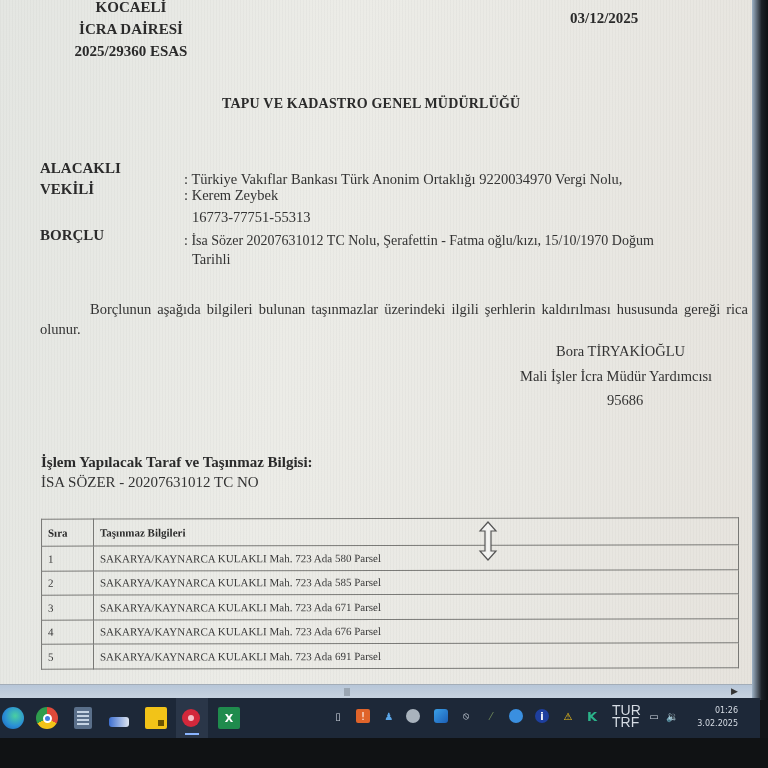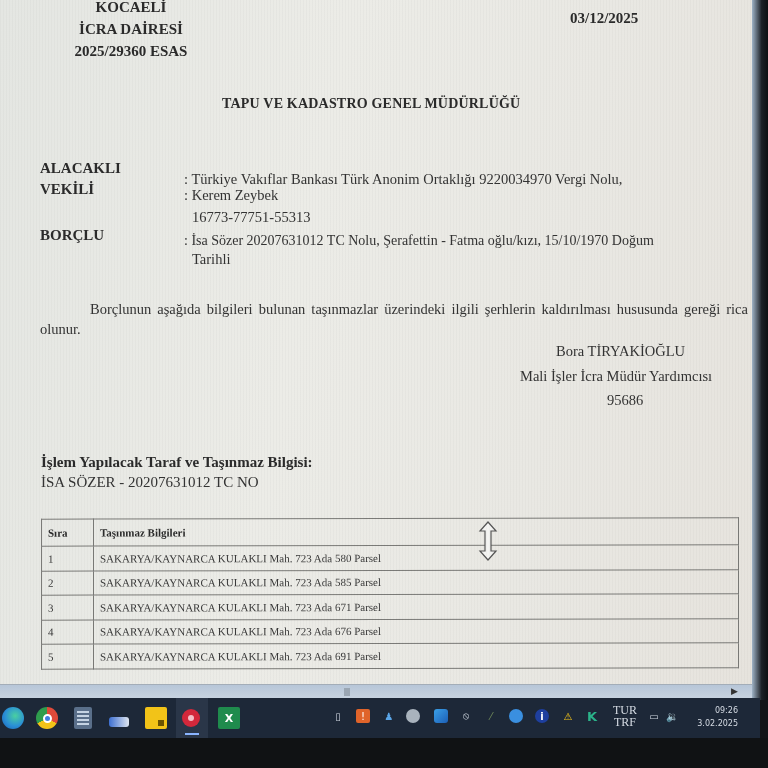--- a/index.html
+++ b/index.html
@@ -45,21 +45,21 @@
 
   .hscroll { position: absolute; left: 0; top: 684px; width: 752px; height: 14px; background: linear-gradient(180deg, #b7c6d8, #c7d3e0); border-top: 1px solid #a3adb8; }
   .hscroll-thumb { position: absolute; left: 344px; top: 3px; width: 6px; height: 8px; background: #9aa6b3; }
   .hscroll-arrow { position: absolute; right: 14px; top: 1px; font-size: 9px; color: #333; }
 
   .taskbar { position: absolute; left: 0; top: 698px; width: 760px; height: 40px; background: #1d2838; }
   .tb-icon { position: absolute; top: 9px; width: 22px; height: 22px; border-radius: 4px; display: flex; align-items: center; justify-content: center; font-family: "DejaVu Sans", sans-serif; font-size: 11px; font-weight: bold; color: #fff; }
   .tb-active { position: absolute; left: 176px; top: 0; width: 32px; height: 40px; background: #2a3648; }
   .tb-underline { position: absolute; top: 35px; height: 2px; background: #8ab4ff; }
   .tray-icon { position: absolute; top: 11px; width: 14px; height: 14px; font-family: "DejaVu Sans", sans-serif; font-size: 10px; color: #cfd6df; display: flex; align-items: center; justify-content: center; }
-  .lang { position: absolute; left: 612px; top: 6px; width: 26px; text-align: center; font-family: Liberation Serif, serif; font-size: 12px; line-height: 12px; color: #d5dbe3; }
+  .lang { position: absolute; left: 612px; top: 6px; width: 26px; text-align: center; font-family: Liberation Sans, sans-serif; font-size: 14px; line-height: 12px; color: #d5dbe3; }
   .clock { position: absolute; left: 690px; top: 6px; width: 48px; text-align: right; font-family: "DejaVu Sans", sans-serif; font-size: 8px; line-height: 13px; color: #d5dbe3; }
 
   .bezel { position: absolute; left: 0; top: 738px; width: 768px; height: 30px; background: #101214; }
 </style>
 </head>
 <body>
 
 <div class="screen">
 
   <div class="page">
@@ -173,19 +173,19 @@
       </div>
 
     <div class="lang">
       <div>TUR</div>
       <div>TRF</div>
     </div>
     <div class="tray-icon" style="left:647px">▭</div>
     <div class="tray-icon" style="left:666px">🔉</div>
 
     <div class="clock">
-      <div>09:26</div>
+      <div>01:26</div>
       <div>3.02.2025</div>
     </div>
   </div>
 
   <div class="bezel"></div>
 </div>
 
 </body></html>

